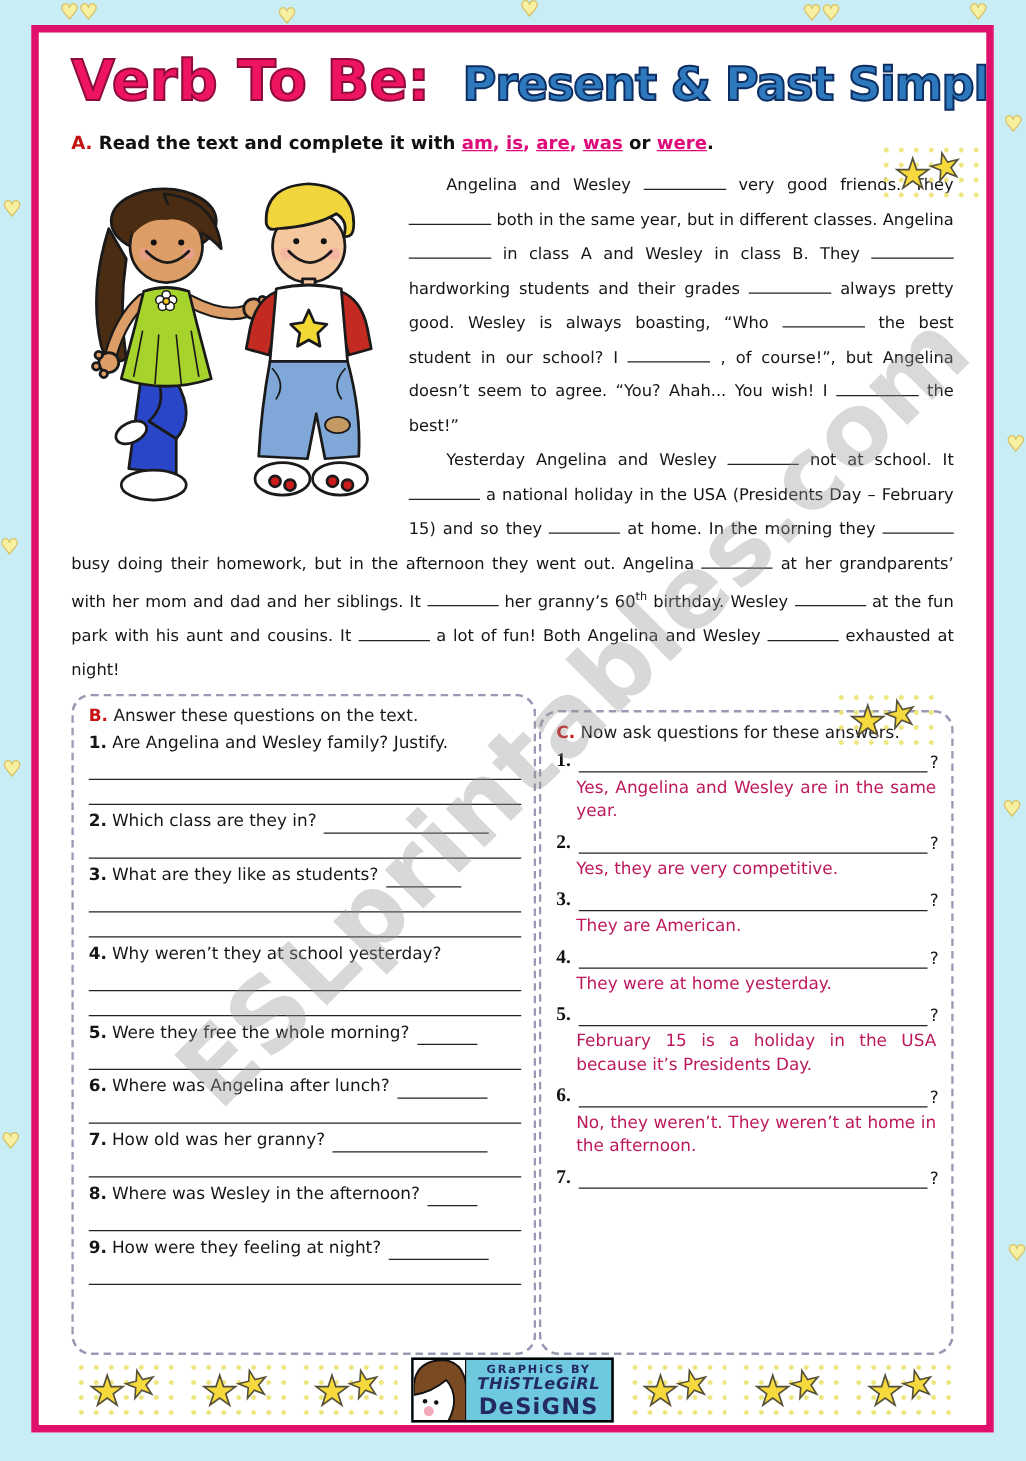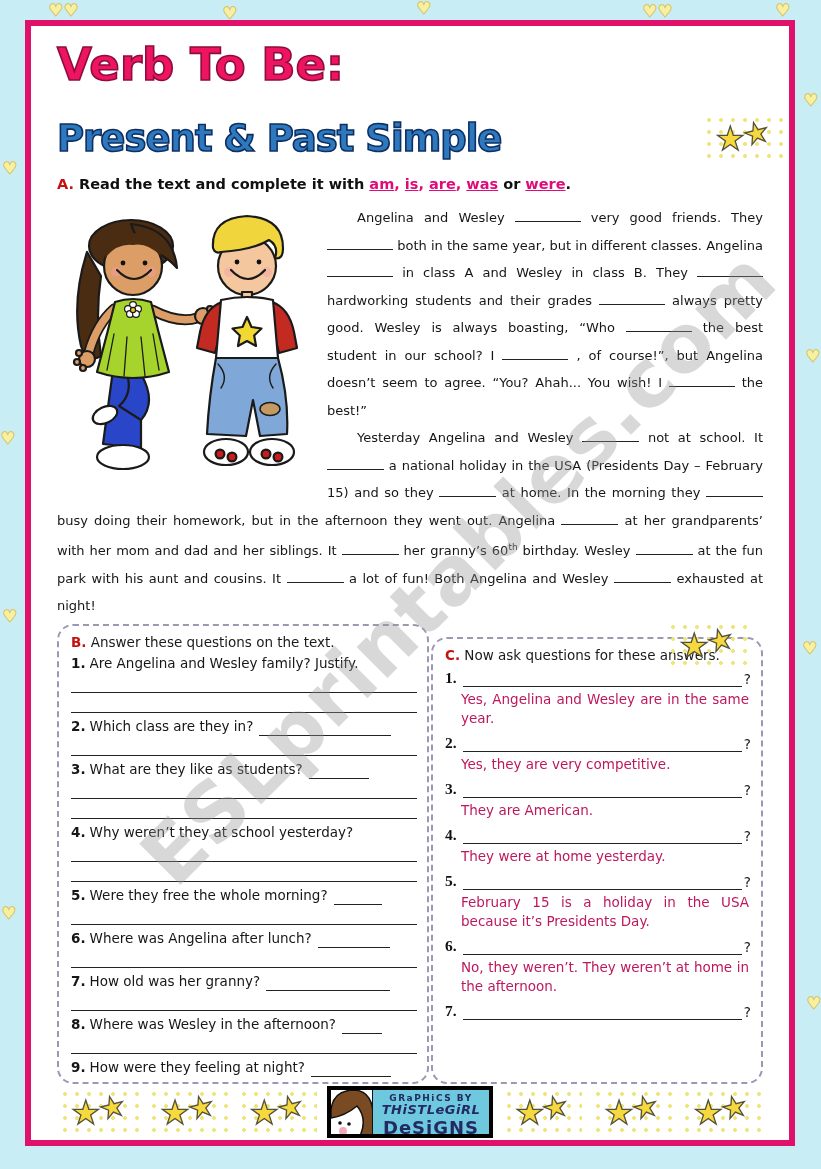--- a/index.html
+++ b/index.html
@@ -20,21 +20,21 @@
     padding:0 26px; overflow:hidden; z-index:2;
     display:flex; flex-direction:column;
   }
   .watermark {
     position:absolute; left:92px; top:812px;
     transform:rotate(-45deg); transform-origin:0 0;
     font-size:80px; font-weight:bold; letter-spacing:1px;
     color:#969696; opacity:.36; white-space:nowrap;
     z-index:6; pointer-events:none;
   }
-  .titlebar { margin-top:12px; display:flex; align-items:baseline; gap:26px; white-space:nowrap;flex-direction:column; }
+  .titlebar { margin-top:12px; display:flex; align-items:baseline; gap:26px; white-space:nowrap; }
   .title-pink {
     font-size:45px; font-weight:bold; color:#ee145f; letter-spacing:0px;
     -webkit-text-stroke:1.6px #8d0c3e;
   }
   .title-blue {
     font-size:37px; font-weight:bold; color:#2e79bd; letter-spacing:-1px;
     -webkit-text-stroke:1.6px #0e2f63;
   }
   .a-row { margin-top:16px; font-size:14.5px; font-weight:bold; color:#111; }
   .label-red { color:#c41111; font-weight:bold; }
@@ -75,21 +75,21 @@
   .ans-line { border-bottom:1.4px solid #222; height:20px; }
 
   .c-line { display:flex; align-items:flex-end; margin-top:6px; }
   .c-num { font-family:"Liberation Serif", serif; font-weight:bold; font-size:15.5px; margin-right:6px; color:#111; }
   .c-blank { flex:1; border-bottom:1.4px solid #222; height:15px; }
   .c-q { font-size:13.5px; margin-left:2px; color:#161616; }
   .c-answer { font-size:13.5px; line-height:19px; margin:3px 2px 4px 16px; text-align:justify; color:#be185d; }
 
   .footer { display:flex; align-items:center; justify-content:space-between; margin-top:auto; height:56px; padding:0 2px; position:relative; }
   .f-cluster { position:static; }
-  .logo { display:flex; border:4px solid #000000; height:52px; background:#6fc9de; z-index:4; }
+  .logo { display:flex; border:2px solid #000000; height:52px; background:#6fc9de; z-index:4; }
   .logo-face { width:42px; background:#fff; border-right:1.5px solid #111; overflow:hidden; }
   .logo-text { padding:3px 9px 0 9px; text-align:center; color:#232a63; font-weight:bold; line-height:1.15; }
   .logo-l1 { font-size:9px; letter-spacing:1.5px; }
   .logo-l2 { font-size:13px; letter-spacing:.5px;font-style:italic; }
   .logo-l3 { font-size:18px; letter-spacing:1px; }
 </style>
 </head>
 <body>
 
 <span class="heart" style="left:48px;top:2px;">♥♥</span>

